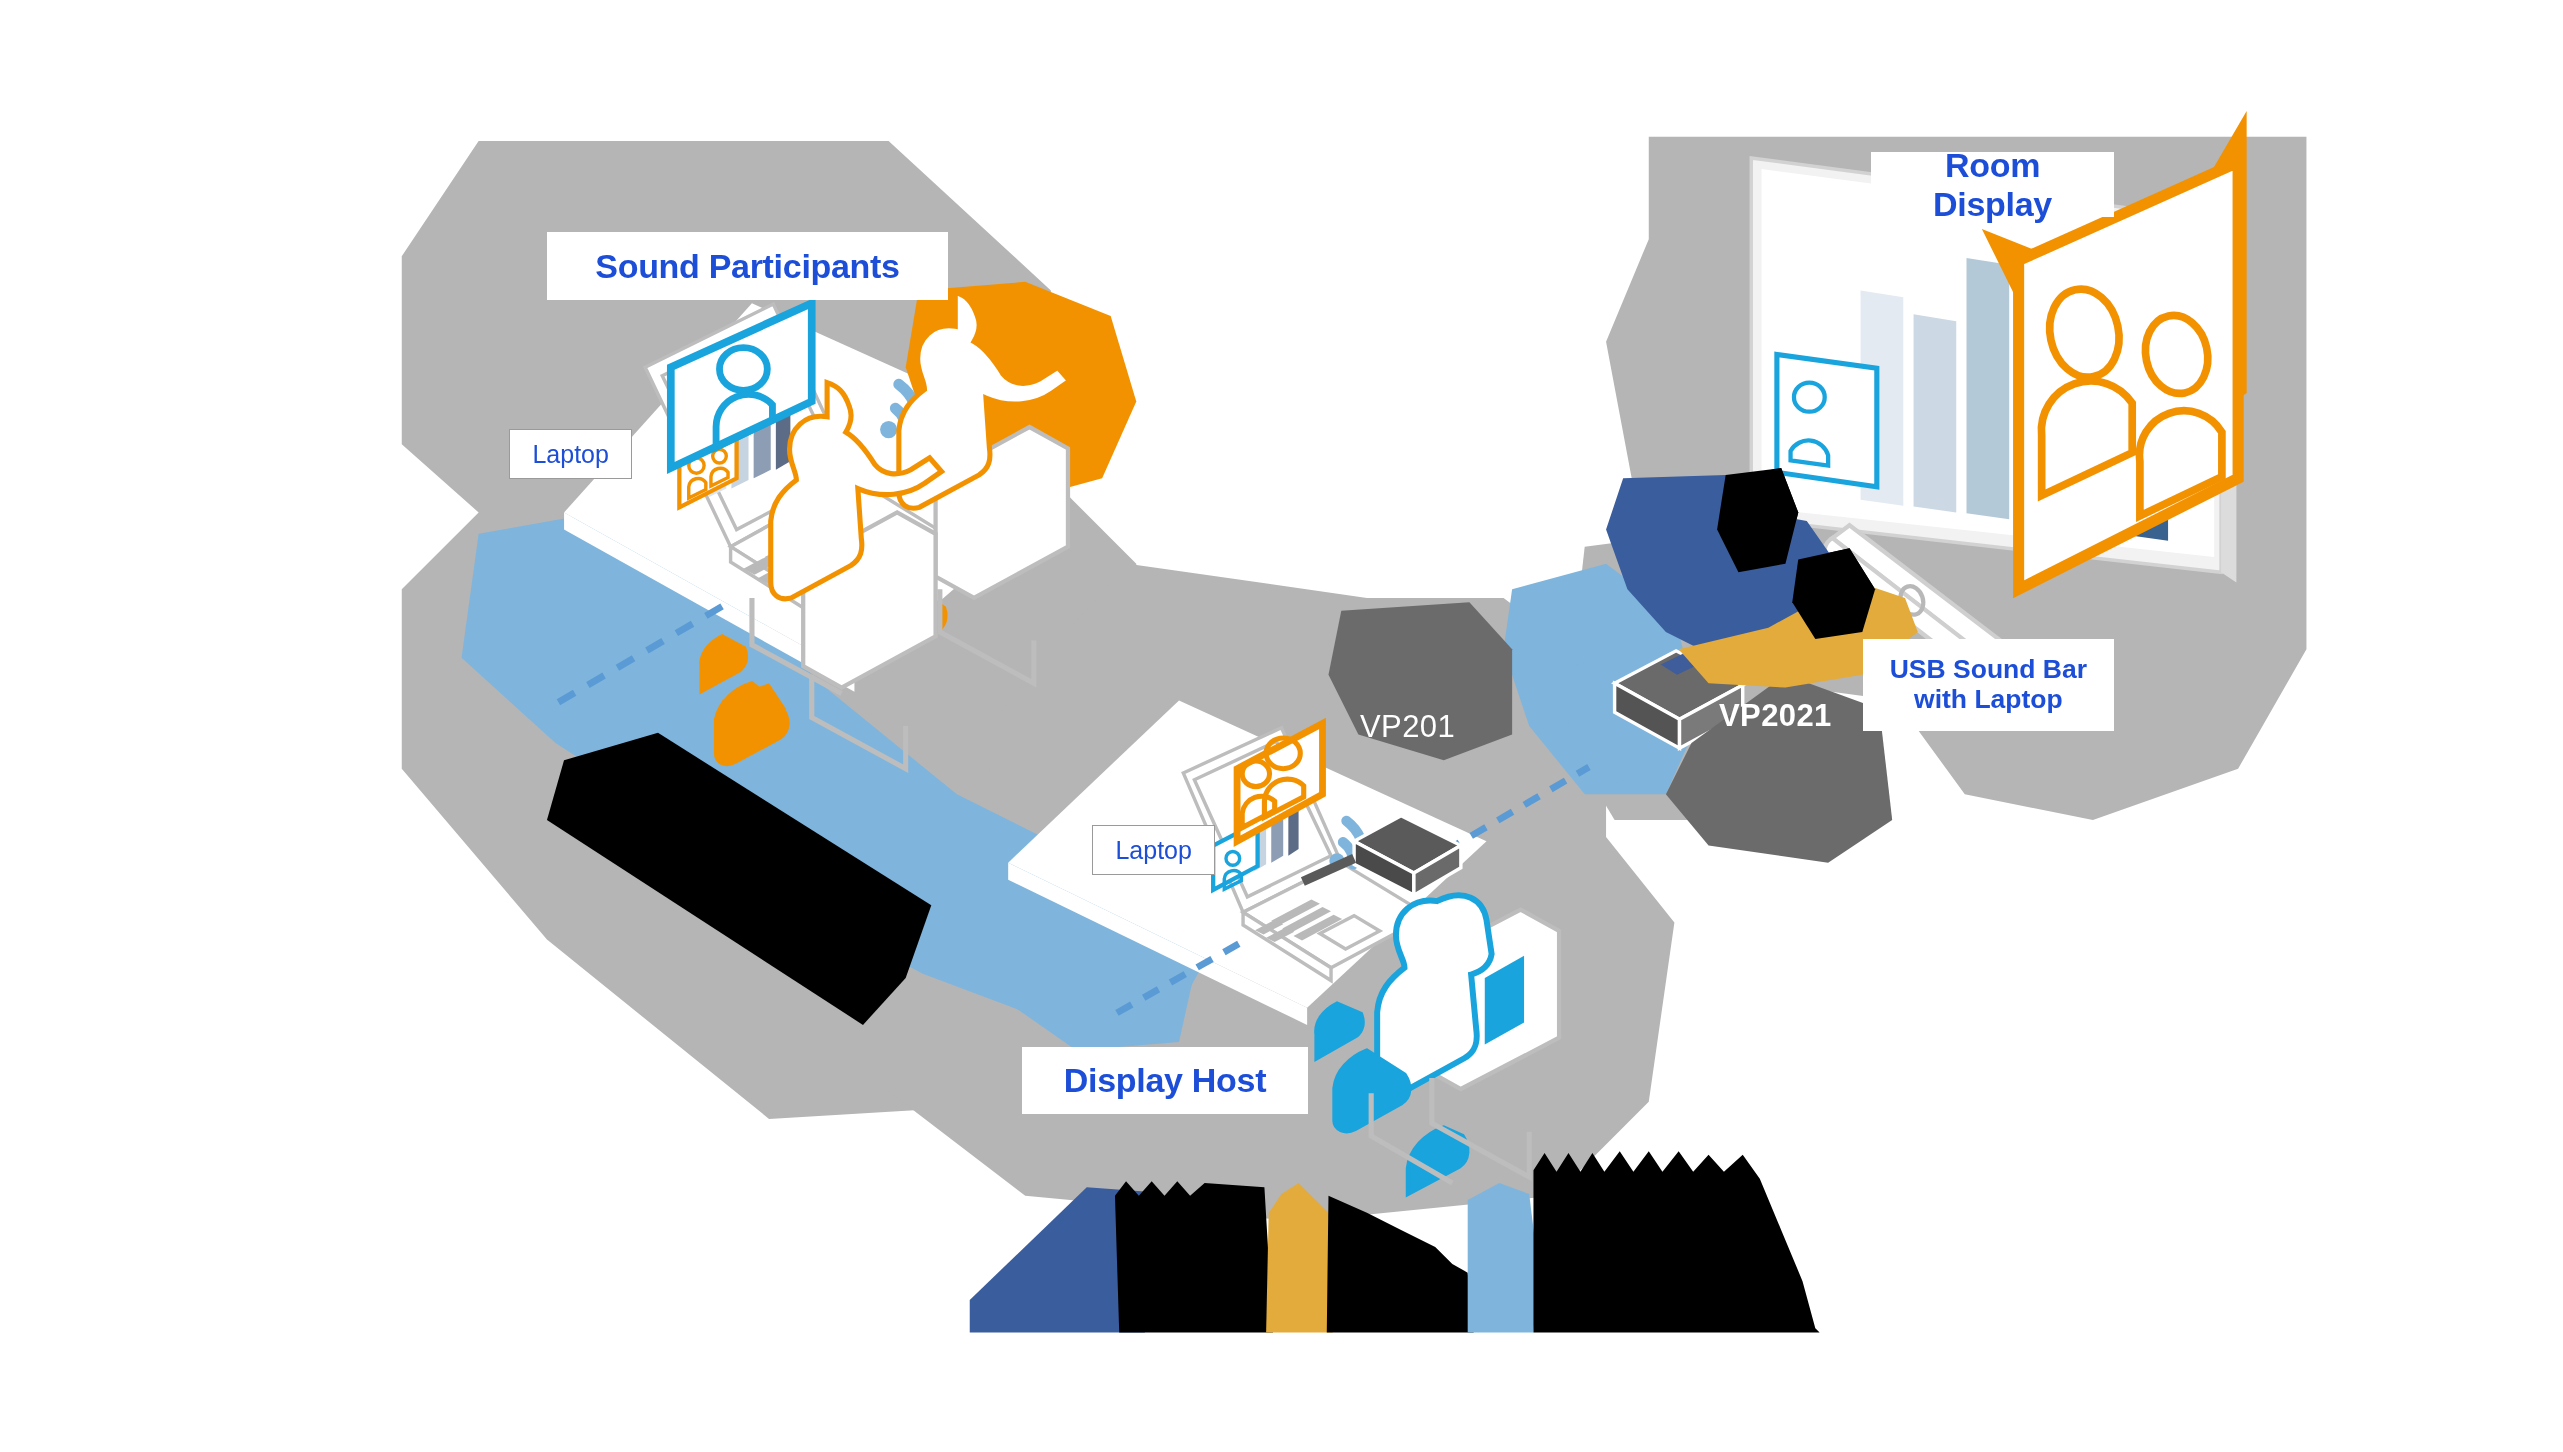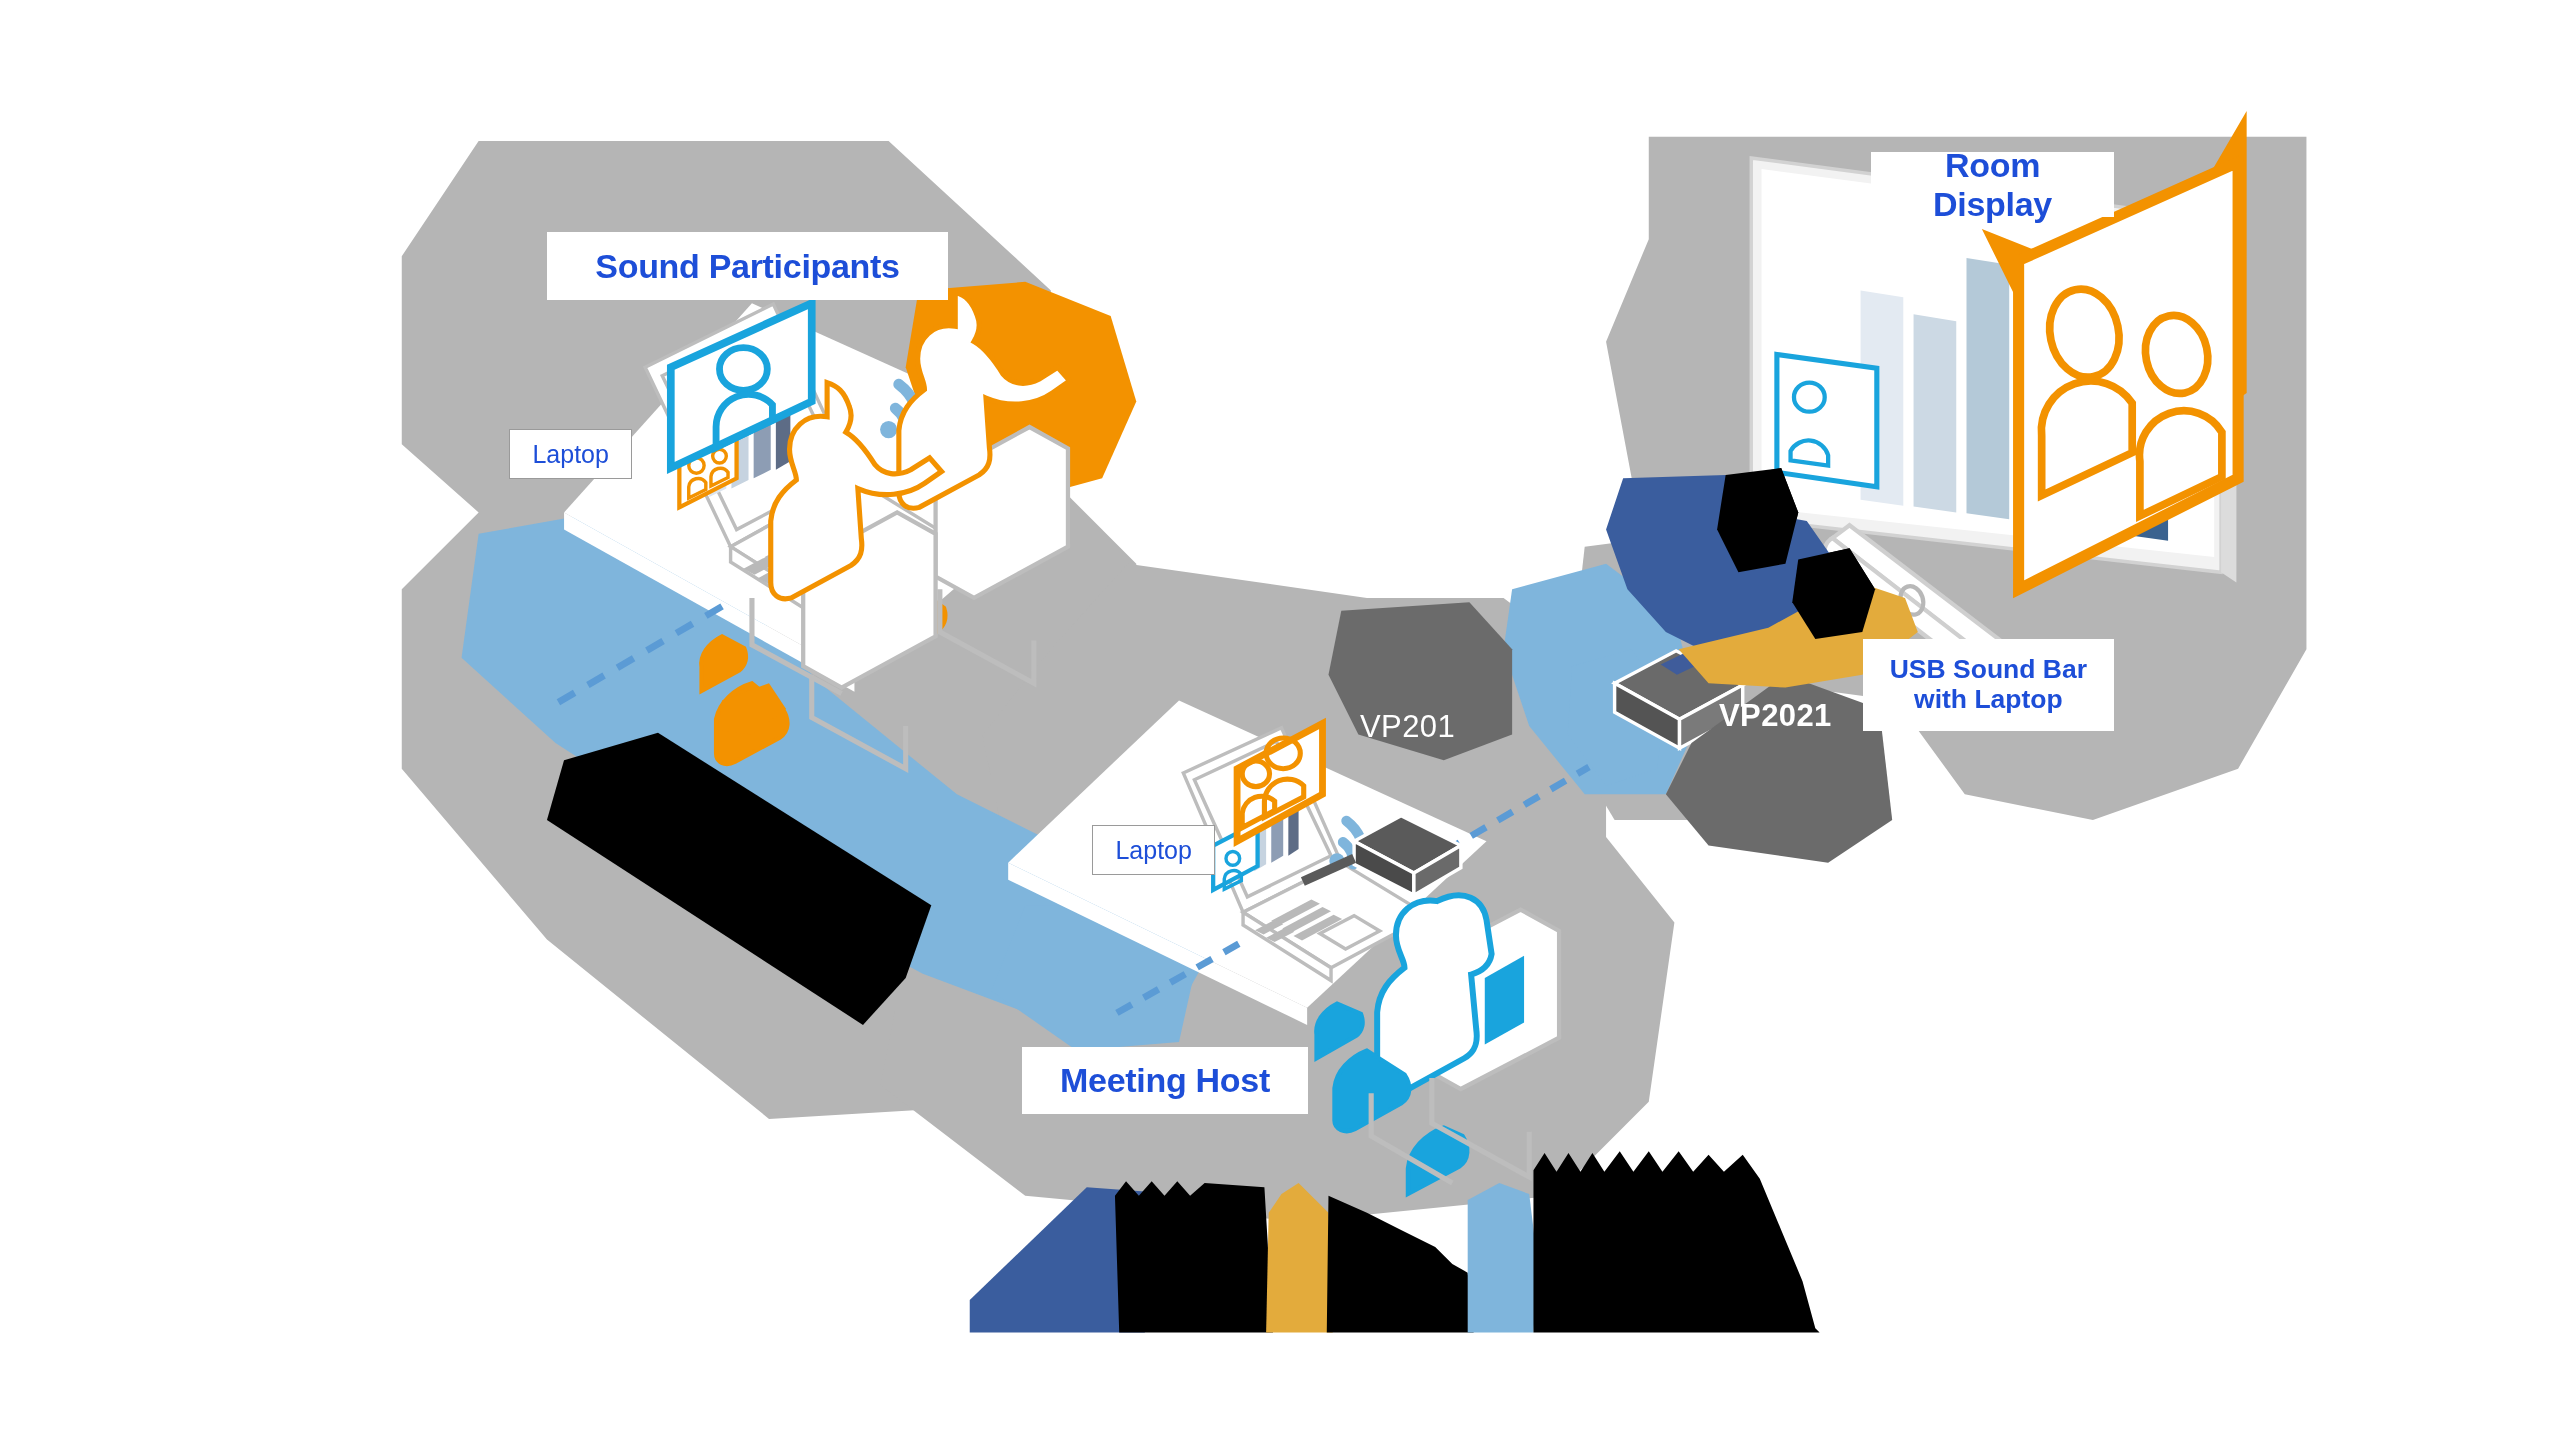--- a/index.html
+++ b/index.html
@@ -282,21 +282,21 @@
     <polygon fill="#7fb5dc" points="1718,1405 1755,1385 1790,1398 1800,1480 1795,1560 1718,1560"></polygon>
     <polygon fill="#000000" points="1795,1370 1808,1350 1822,1372 1836,1350 1850,1372 1864,1350 1878,1372 1896,1348 1912,1372 1930,1348 1946,1372 1965,1348 1982,1372 2000,1352 2018,1372 2040,1352 2060,1380 2085,1440 2110,1500 2125,1555 2130,1560 1795,1560"></polygon>
   </g>
 
 </svg>
 
 <div class="chip big" style="left:547px;top:232px;width:363px;height:51px;">Sound Participants</div>
 
 <div class="chip small" style="left:509px;top:429px;width:94px;height:39px;">Laptop</div>
 
-<div class="chip big" style="left:1022px;top:1047px;width:248px;height:50px;">Meeting Host</div>
+<div class="chip big" style="left:1022px;top:1047px;width:248px;height:50px;">Display Host</div>
 
 <div class="chip small" style="left:1092px;top:825px;width:94px;height:39px;">Laptop</div>
 
 <div class="chip big" style="left:1871px;top:152px;width:205px;height:48px;">Room Display</div>
 
 <div class="chip two" style="left:1863px;top:639px;width:220px;height:75px;">USB Sound Bar
 with Laptop</div>
 
 <div class="onshape" style="left:1360px;top:701px;margin-top:8px;">VP201</div>
 

